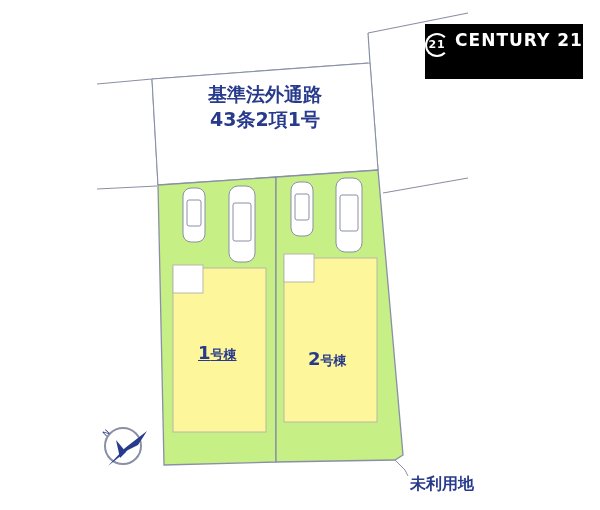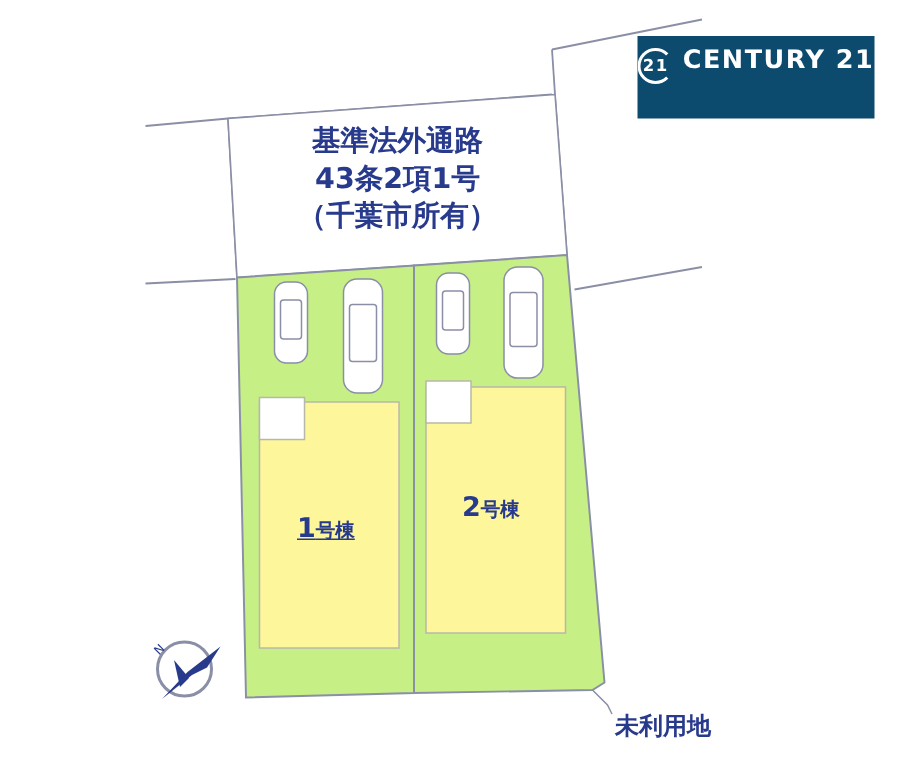--- a/index.html
+++ b/index.html
@@ -1,18 +1,18 @@
 <!DOCTYPE html>
 <html><head>
 <meta charset="utf-8">
 <style>
   html, body { margin:0; padding:0; background:#ffffff; }
   body { width:600px; height:510px; position:relative; overflow:hidden; font-family:"DejaVu Sans", sans-serif; }
   #plan { position:absolute; left:0; top:0; width:600px; height:510px; }
-  .logo { position:absolute; left:425px; top:24px; width:158px; height:55px; background:#0c4a6e; color:#fff; }
+  .logo { position:absolute; left:425px; top:24px; width:158px; height:55px; background:#000000; color:#fff; }
   .logo .brand { position:absolute; left:0; top:6px; width:158px; text-align:center; font-family:"DejaVu Sans", sans-serif; font-weight:bold; font-size:17px; letter-spacing:1px; }
   .logo .brand .c21 { display:inline-block; width:20px; height:20px; border:2px solid #fff; border-right-color:transparent; border-radius:50%; font-size:11px; line-height:20px; text-align:center; margin-right:6px; vertical-align:-2px; }
   .logo .sub { position:absolute; left:0; top:34px; width:158px; text-align:center; font-size:10px; font-weight:bold; padding-left:18px; box-sizing:border-box; }
   .road-label { position:absolute; left:160px; top:82px; width:210px; text-align:center; color:#283a8c; font-size:19px; font-weight:bold; line-height:25px; }
   .lot-label { position:absolute; color:#283a8c; font-weight:bold; }
   .lot-label .num { font-size:18px; }
   .lot-label .suffix { font-size:13px; }
   .unused-label { position:absolute; left:410px; top:474px; color:#283a8c; font-size:16px; font-weight:bold; }
 </style>
 </head>
@@ -68,24 +68,23 @@
   </g>
 </svg>
 
 <div class="logo">
   <div class="brand"><span class="c21">21</span><span>CENTURY 21</span></div>
 </div>
 
 <div class="road-label">
   <div>基準法外通路</div>
   <div>43条2項1号</div>
-  <div>（千葉市所有）</div>
 </div>
 
 <div class="lot-label" style="left:198px; top:342px;text-decoration:underline;">
   <span class="num">1</span><span class="suffix">号棟</span>
 </div>
 
-<div class="lot-label" style="left:308px; top:328px;text-align:center;">
+<div class="lot-label" style="left:308px; top:348px;text-align:center;">
   <span class="num">2</span><span class="suffix">号棟</span>
 </div>
 
 <div class="unused-label">未利用地</div>
 
 </body></html>

